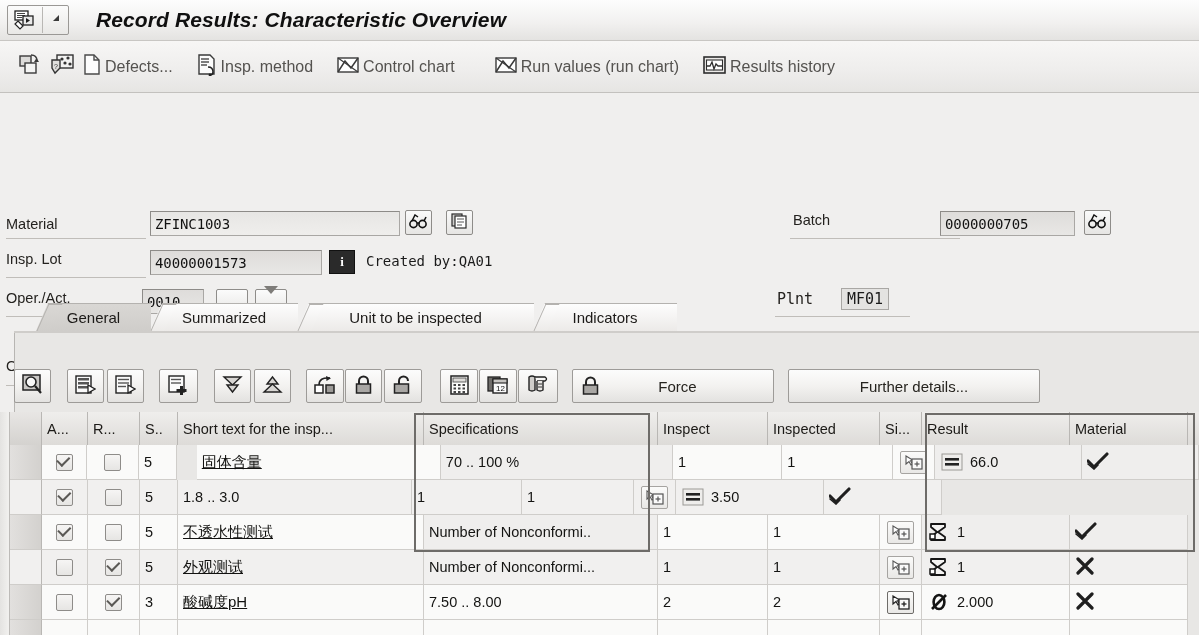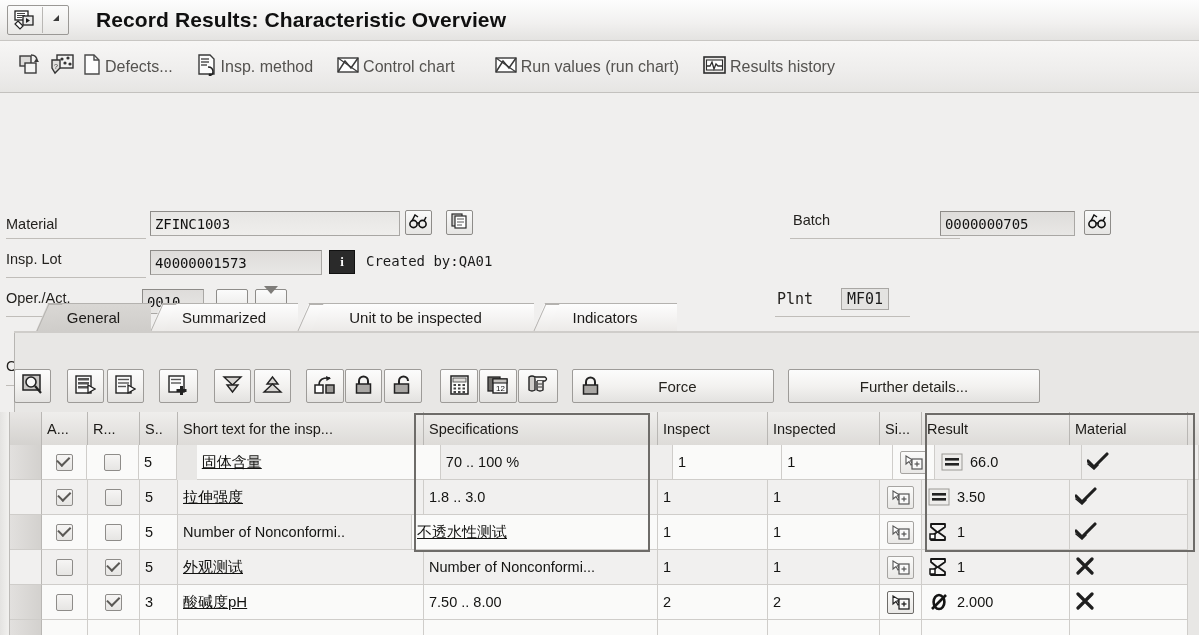--- a/index.html
+++ b/index.html
@@ -25,21 +25,21 @@
     background: linear-gradient(to bottom,#fbfbfb,#e9e8e6);
     border: 1px solid #9a9895; border-radius: 2px;
     display: flex; align-items: center;
   }
   .sysmenu .ic { width: 34px; display: flex; justify-content: center; align-items: center; }
   .sysmenu .sep { width: 1px; height: 26px; background: #b9b7b4; }
   .sysmenu .arr { flex: 1; display: flex; justify-content: center; align-items: flex-end; padding-bottom: 5px; }
   .dtri { width: 0; height: 0; border-left: 6px solid transparent; border-bottom: 6px solid #3a3a3a; }
   .title-text {
     margin-left: 27px;
-    font-weight: bold; font-size: 21px;
+    font-weight: bold; font-style: italic; font-size: 21px;
     letter-spacing: 0.1px; color: #101010;
     font-family: "Liberation Sans", sans-serif;
   }
 
   
   .apptoolbar {
     position: absolute; left: 0; top: 41px; width: 1199px; height: 52px;
     background: linear-gradient(to bottom,#f7f6f5 0%, #eeedec 60%, #e6e5e3 100%);
     border-bottom: 1px solid #c3c1be;
     display: flex; align-items: center; padding-left: 14px;
@@ -614,23 +614,20 @@
 
   <div class="grow alt">
     <div class="gc rowsel" style="width:32px;"></div>
     <div class="gc chkcell" style="width:46px;">
         <span class="cb on"></span>
       </div>
     <div class="gc chkcell" style="width:52px;">
         <span class="cb"></span>
       </div>
     <div class="gc" style="width:38px;">5</div>
-    <div class="gc" style="width:246px;">
-        <span class="shorttext">拉伸强度</span>
-      </div>
     <div class="gc selcell" style="width:234px;">1.8 .. 3.0</div>
     <div class="gc" style="width:110px;">1</div>
     <div class="gc" style="width:112px;">1</div>
     <div class="gc chkcell" style="width:42px;">
       <span class="sibtn">
         <svg width="18" height="15" viewBox="0 0 18 15">
           <path d="M1 1 L1 9 L4 6.5 L6 10 L7.5 9 L5.5 5.8 L8.5 5.5 Z" fill="#fff" stroke="#555" stroke-width="1.1"></path>
           <rect x="7" y="4" width="10" height="10" fill="#fafafa" stroke="#555" stroke-width="1.2"></rect>
           <line x1="12" y1="6.5" x2="12" y2="11.5" stroke="#555" stroke-width="1.2"></line>
           <line x1="9.5" y1="9" x2="14.5" y2="9" stroke="#555" stroke-width="1.2"></line>
@@ -659,24 +656,24 @@
 
   <div class="grow">
     <div class="gc rowsel" style="width:32px;"></div>
     <div class="gc chkcell" style="width:46px;">
         <span class="cb on"></span>
       </div>
     <div class="gc chkcell" style="width:52px;">
         <span class="cb"></span>
       </div>
     <div class="gc" style="width:38px;">5</div>
-    <div class="gc selcell" style="width:234px;">Number of Nonconformi..</div>
     <div class="gc" style="width:246px;">
         <span class="shorttext">不透水性测试</span>
       </div>
+    <div class="gc selcell" style="width:234px;">Number of Nonconformi..</div>
     <div class="gc" style="width:110px;">1</div>
     <div class="gc" style="width:112px;">1</div>
     <div class="gc chkcell" style="width:42px;">
       <span class="sibtn">
         <svg width="18" height="15" viewBox="0 0 18 15">
           <path d="M1 1 L1 9 L4 6.5 L6 10 L7.5 9 L5.5 5.8 L8.5 5.5 Z" fill="#fff" stroke="#555" stroke-width="1.1"></path>
           <rect x="7" y="4" width="10" height="10" fill="#fafafa" stroke="#555" stroke-width="1.2"></rect>
           <line x1="12" y1="6.5" x2="12" y2="11.5" stroke="#555" stroke-width="1.2"></line>
           <line x1="9.5" y1="9" x2="14.5" y2="9" stroke="#555" stroke-width="1.2"></line>
         </svg>

